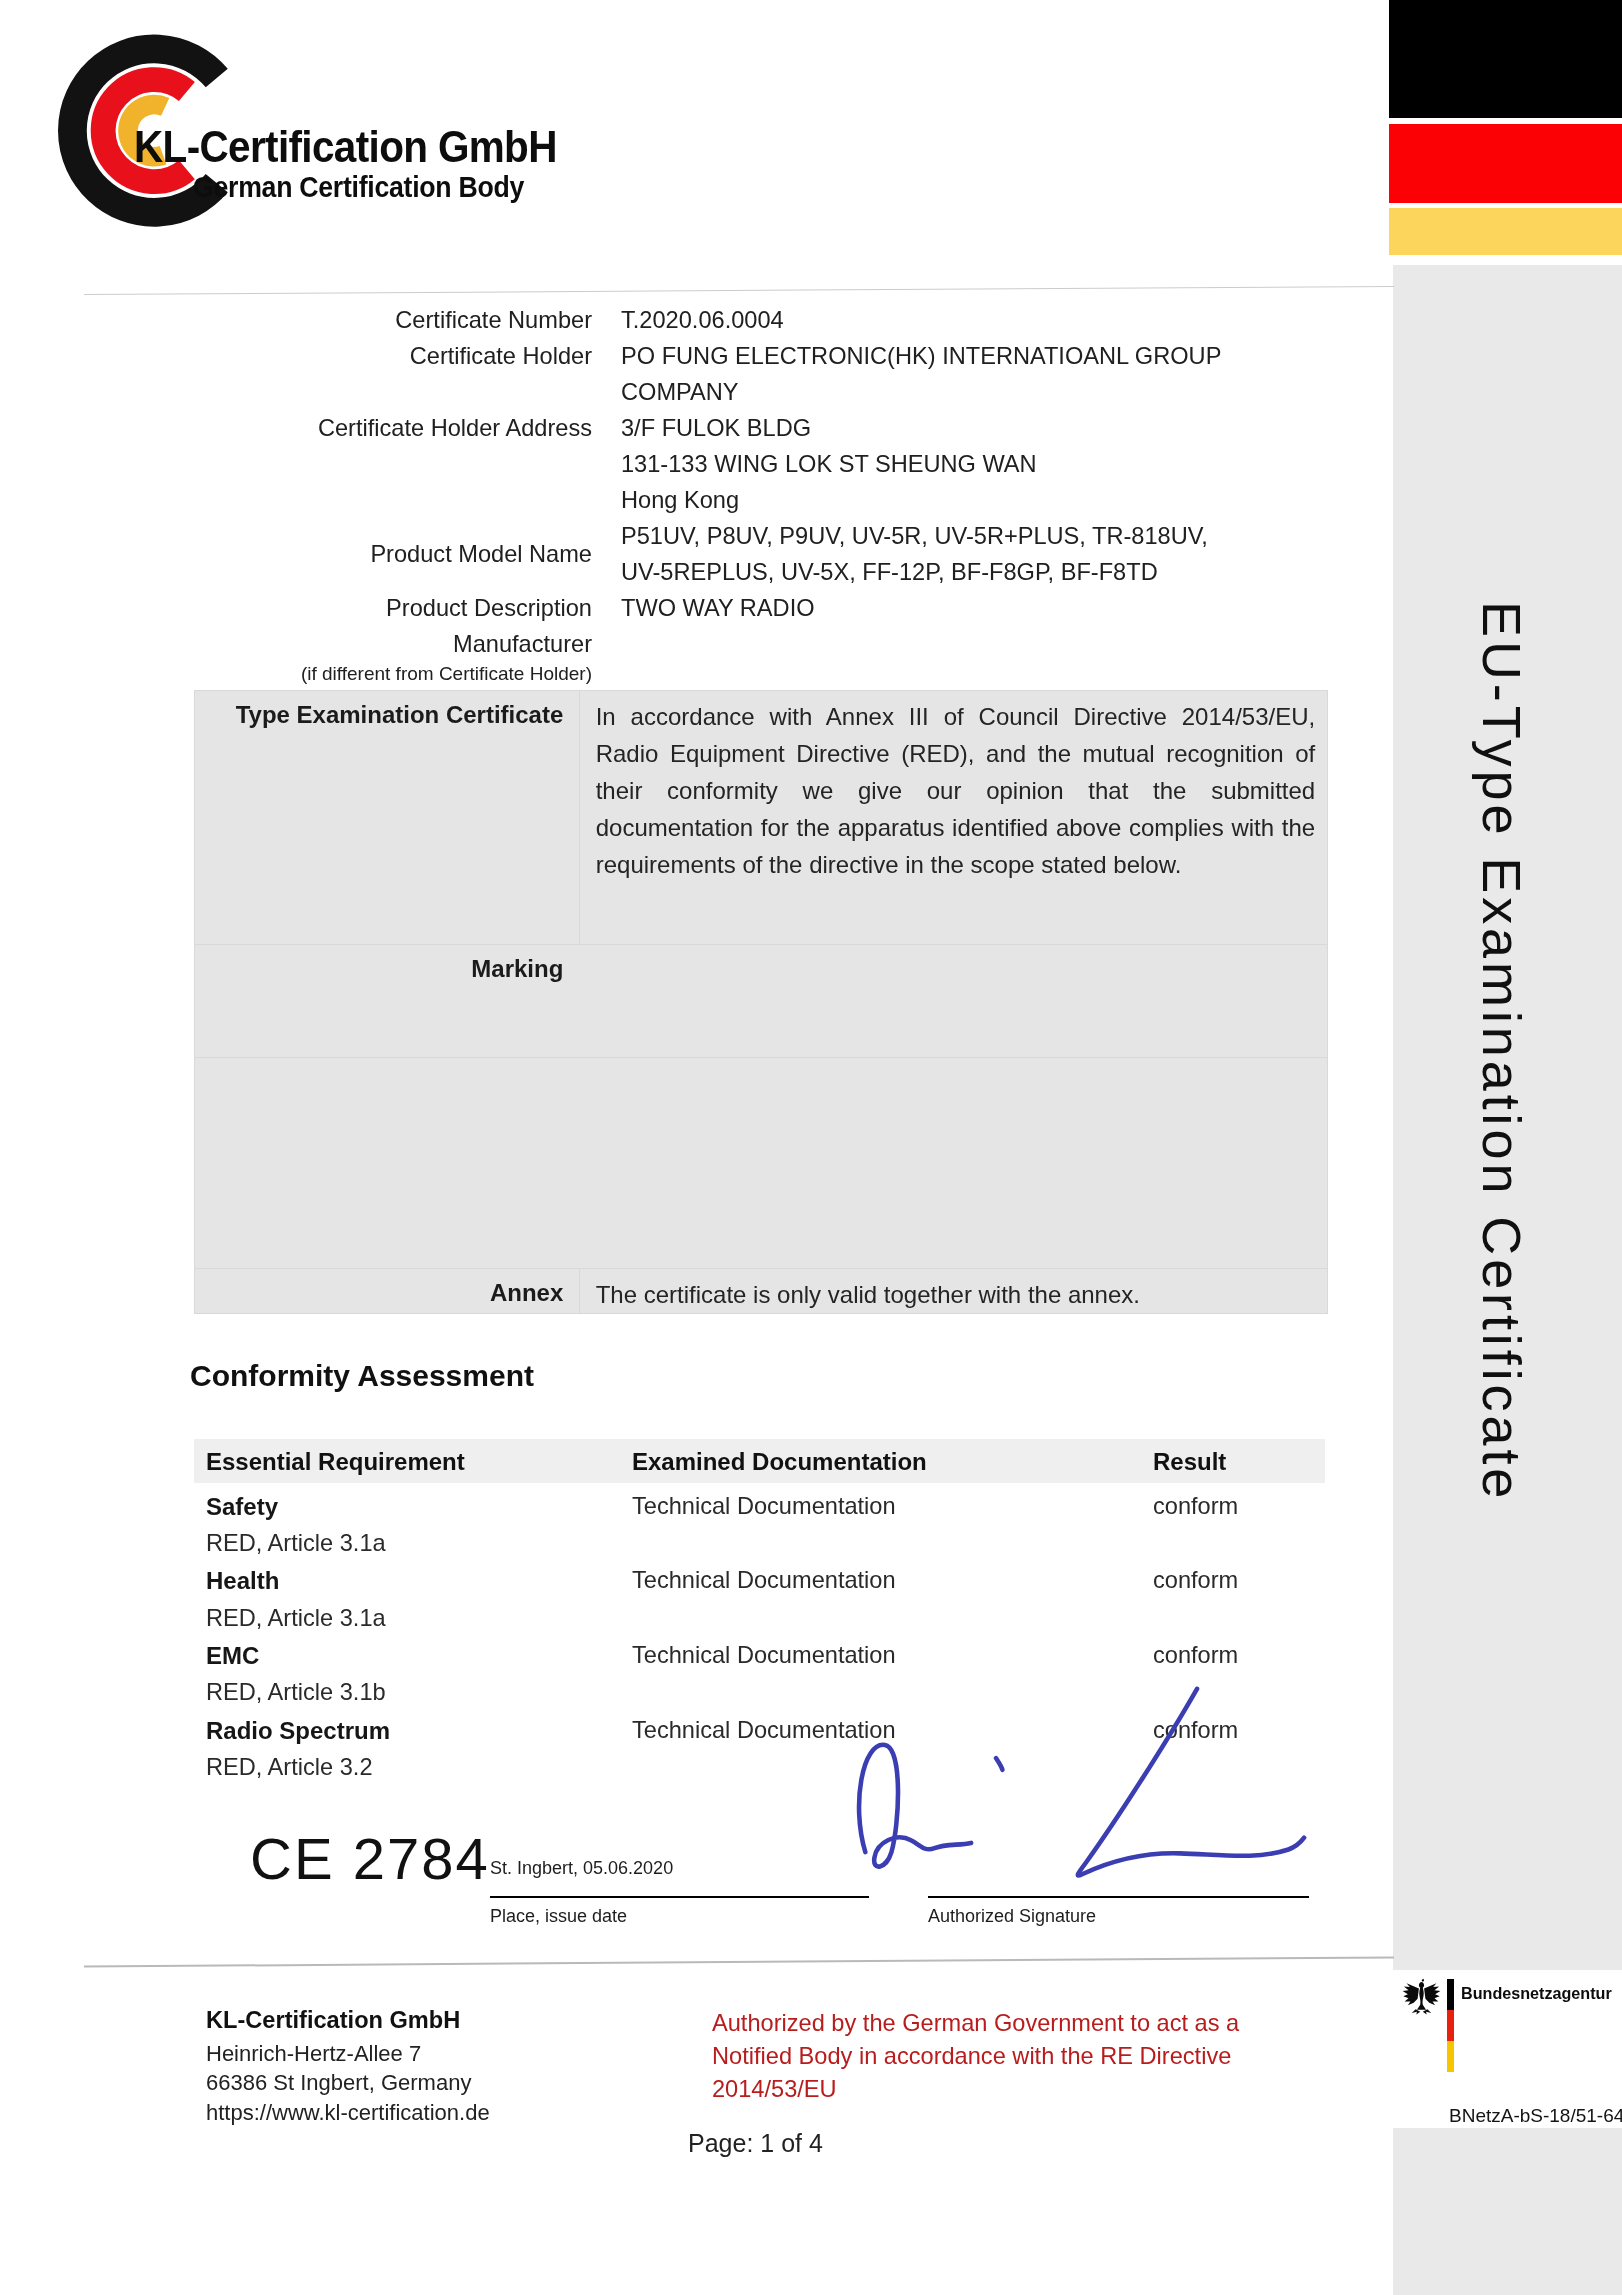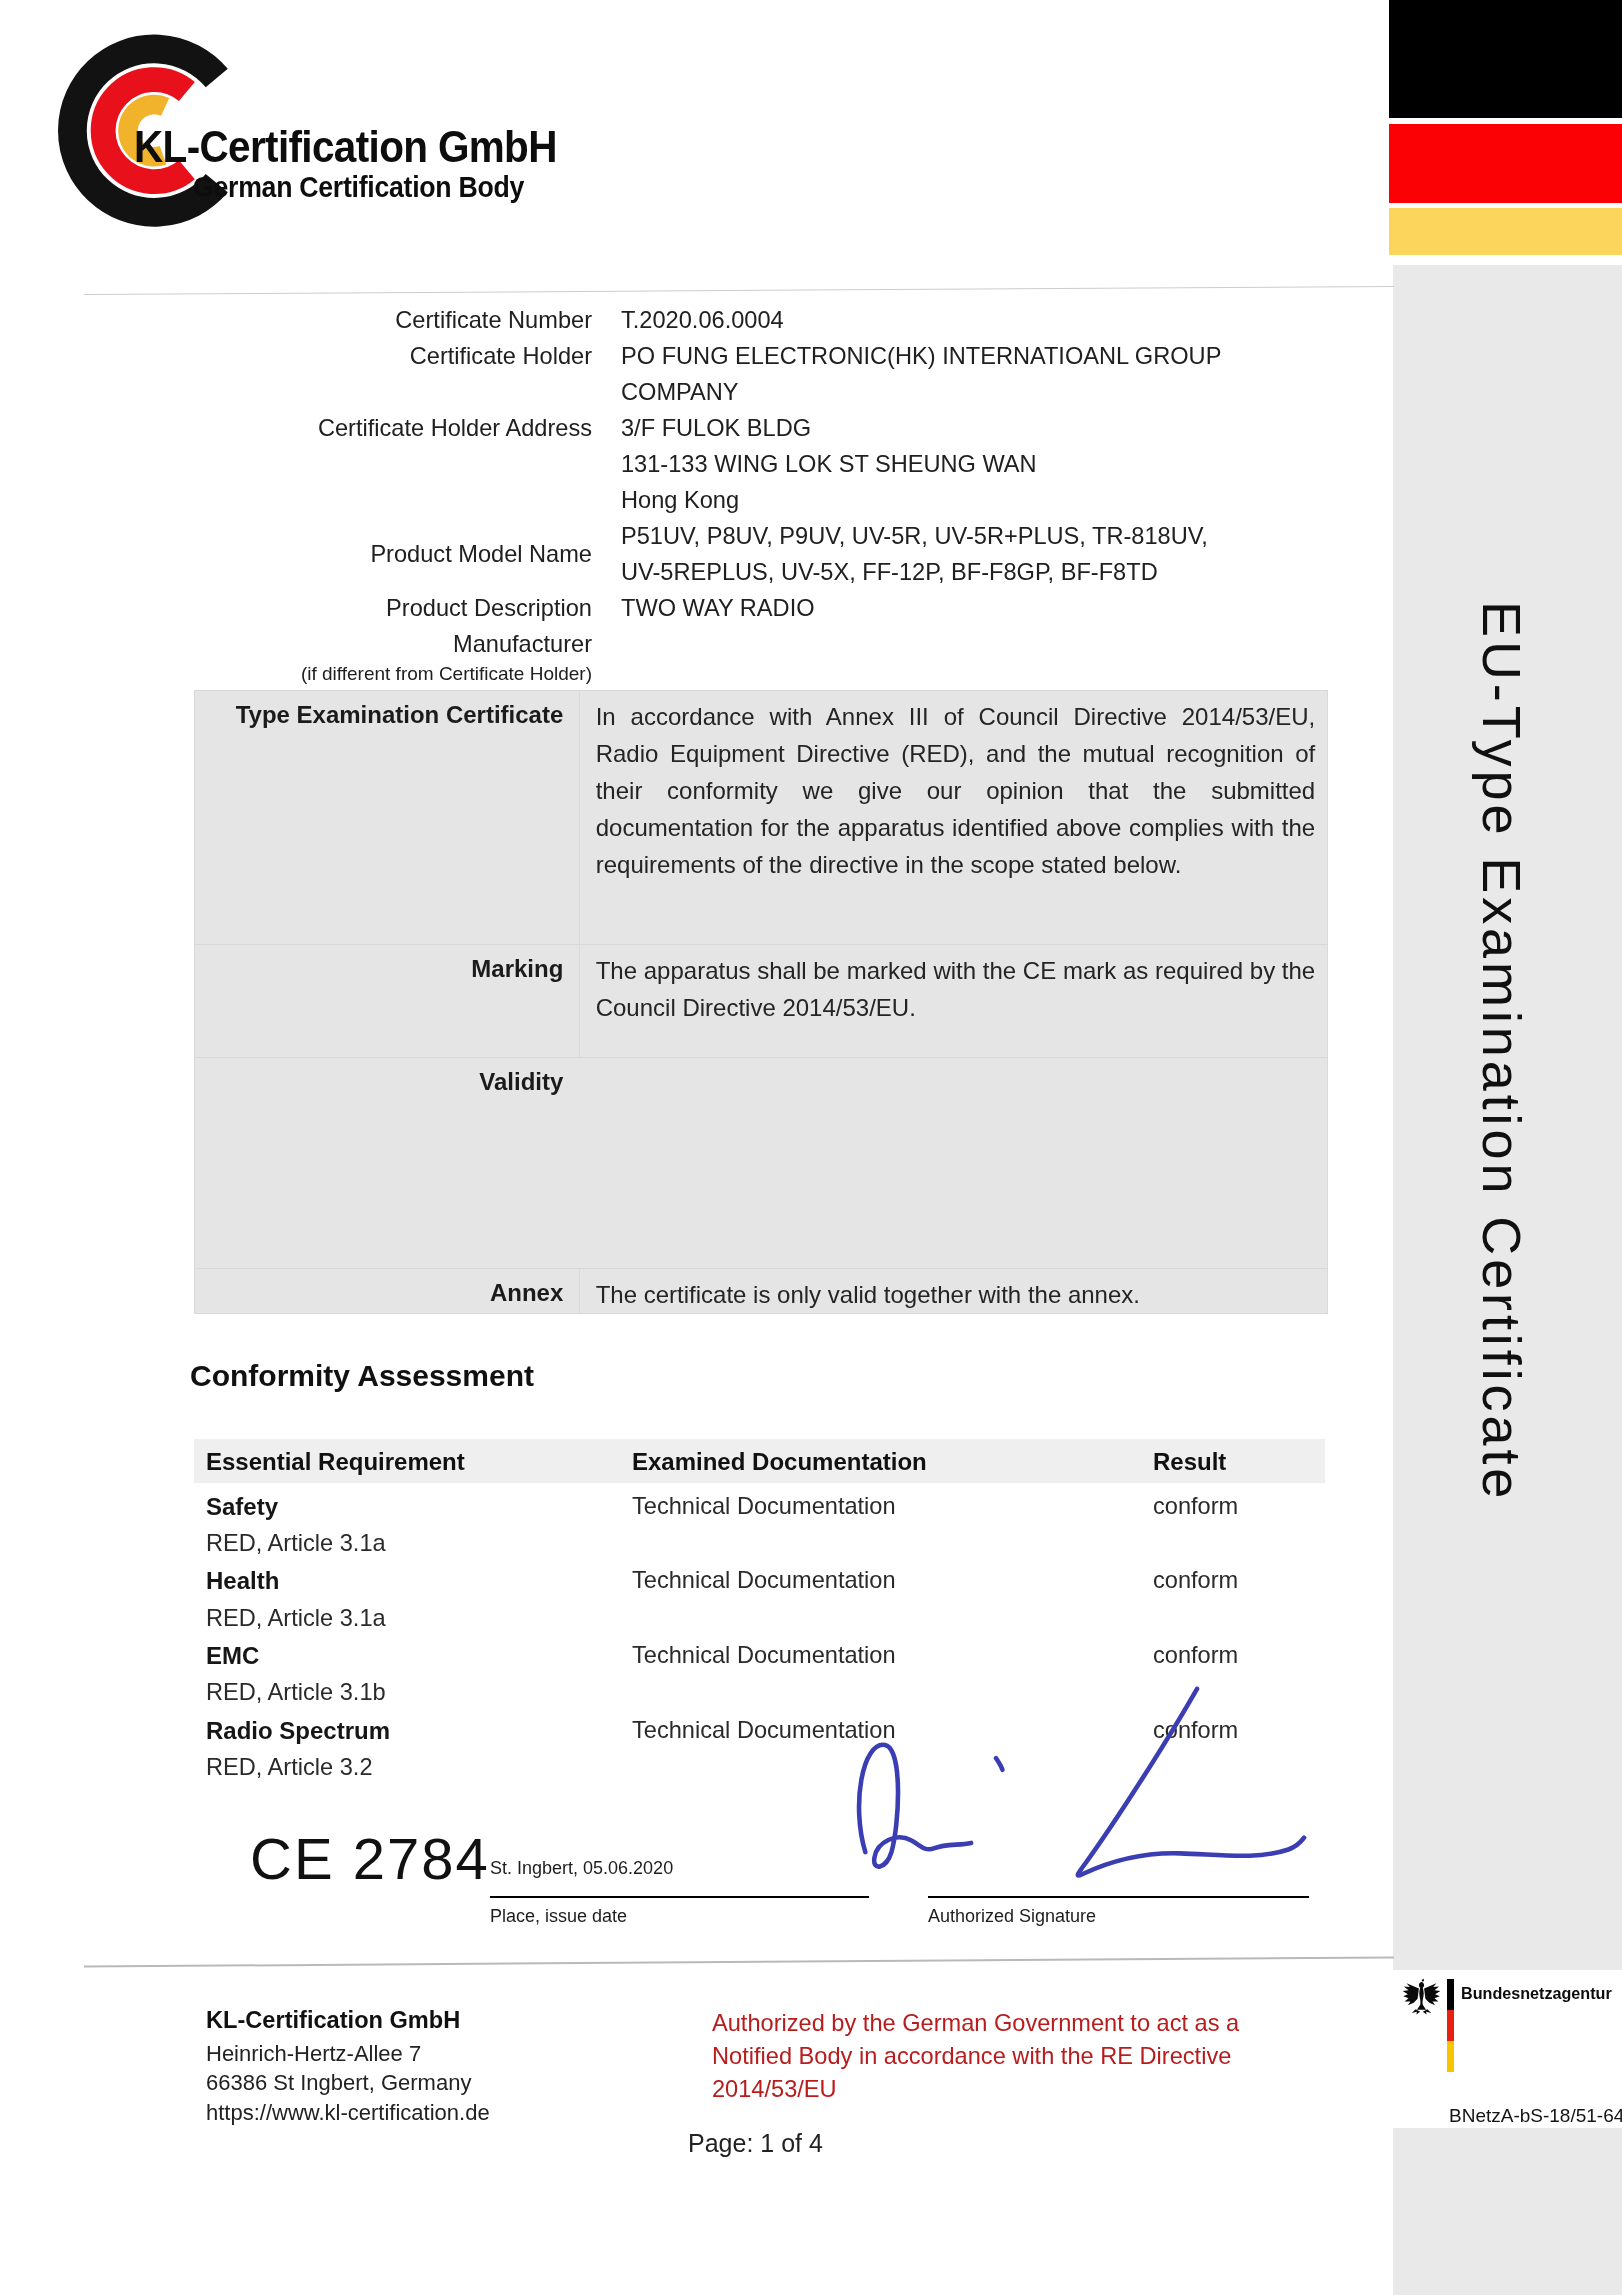--- a/index.html
+++ b/index.html
@@ -109,24 +109,22 @@
 <div class="abs info-label nowrap" style="top:626px;">Manufacturer</div>
 <div class="abs info-label info-small nowrap" style="top:661px;">(if different from Certificate Holder)</div>
 
 <div class="abs dtable">
   <div class="drow" style="height:254px;">
     <div class="dlabel">Type Examination Certificate</div>
     <div class="dtext">In accordance with Annex III of Council Directive 2014/53/EU, Radio Equipment Directive (RED), and the mutual recognition of their conformity we give our opinion that the submitted documentation for the apparatus identified above complies with the requirements of the directive in the scope stated below.</div>
   </div>
   <div class="drow" style="height:113px;">
     <div class="dlabel">Marking</div>
-    <div class="dtext">The apparatus shall be marked with the CE mark as required by the Council Directive 2014/53/EU.</div>
   </div>
   <div class="drow" style="height:211px;">
-    <div class="dlabel">Validity</div>
   </div>
   <div class="drow" style="height:44px;">
     <div class="dlabel">Annex</div>
     <div class="dtext">The certificate is only valid together with the annex.</div>
   </div>
 </div>
 
 <div class="abs ca-title nowrap">Conformity Assessment</div>
 <div class="abs ca-headband"></div>
 <div class="abs ca-head nowrap" style="left:206px;">Essential Requirement</div>

